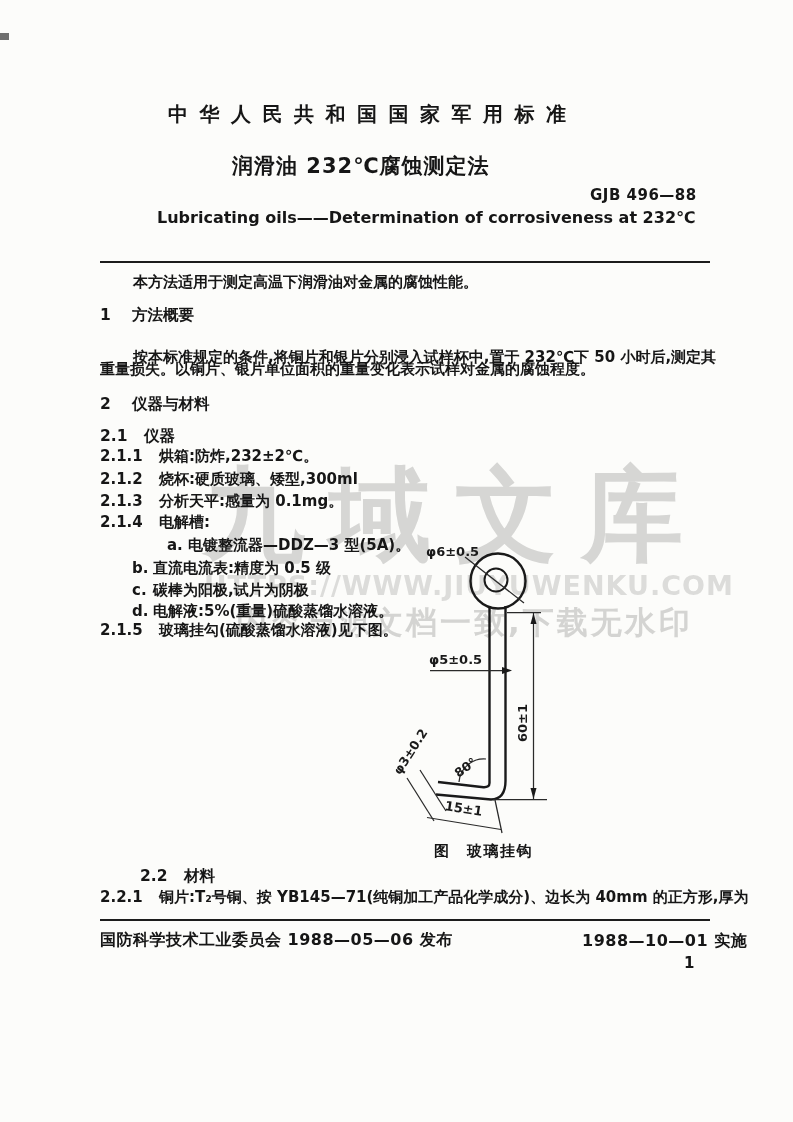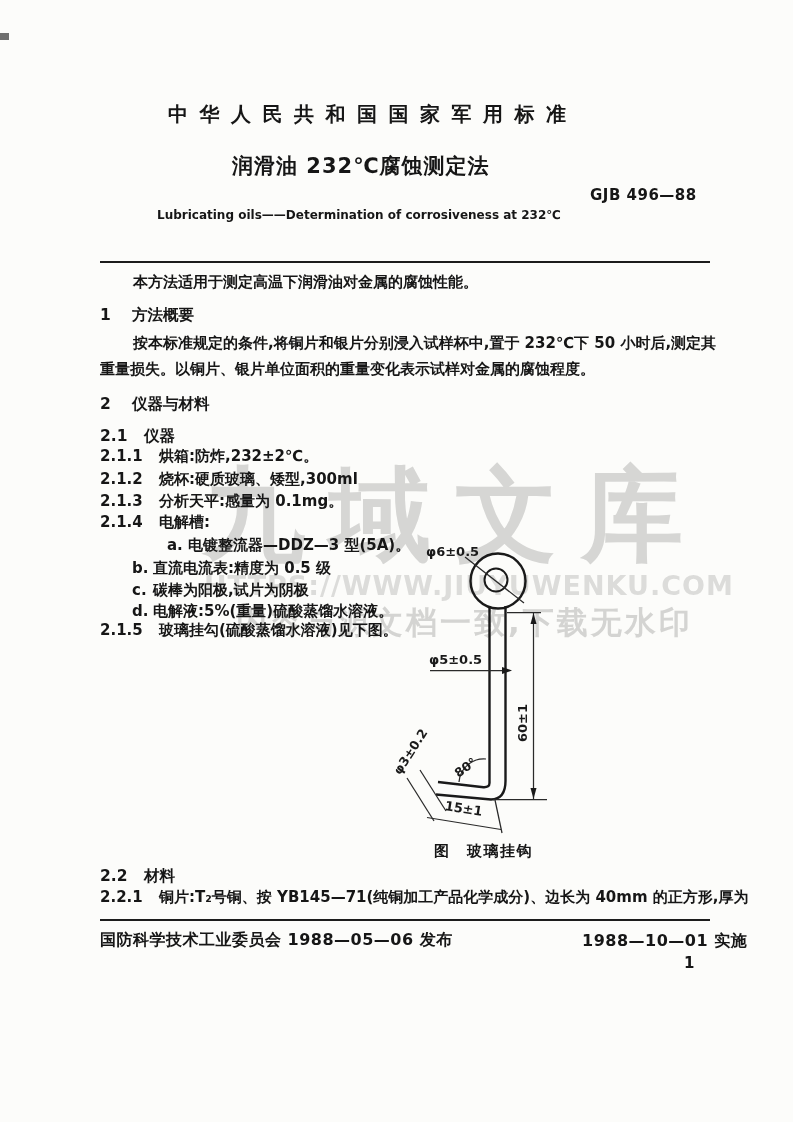--- a/index.html
+++ b/index.html
@@ -16,21 +16,21 @@
   .wm{position:absolute;white-space:nowrap;font-weight:bold;z-index:0;}
   .wm-brand{left:203px;top:448px;font-size:102px;letter-spacing:24px;color:#d6d6d4;}
   .wm-url{left:204px;top:570px;font-size:27px;letter-spacing:1px;color:#dcdcda;}
   .wm-tag{left:236px;top:602px;font-size:31px;letter-spacing:3px;color:#d4d4d2;}
 
   .ink{z-index:2;}
 
   .title{left:168px;top:101px;font-size:20px;font-weight:bold;letter-spacing:11.5px;}
   .subtitle{left:232px;top:152px;font-size:21px;font-weight:bold;letter-spacing:1px;}
   .gjb{left:590px;top:186px;font-size:15px;font-weight:bold;letter-spacing:0.5px;}
-  .english{left:157px;top:208px;font-size:12px;font-weight:bold;}
+  .english{left:157px;top:208px;font-size:16px;font-weight:bold;}
 
   .rule{position:absolute;left:100px;width:610px;height:2px;background:#1c1c1c;z-index:2;}
 
   .body-text{font-size:15px;font-weight:600;}
   .heading{font-size:15.5px;font-weight:bold;}
   .no{display:inline-block;}
   .w1{width:32px;}
   .w2{width:44px;}
   .w3{width:59px;}
   .wsub{width:21px;}
@@ -69,21 +69,21 @@
   <div class="abs ink gjb">GJB 496—88</div>
   <div class="abs ink english">Lubricating oils——Determination of corrosiveness at 232℃</div>
 
   <div class="rule" style="top:261px;"></div>
 
   <div class="abs ink body-text" style="left:133px;top:273px;">本方法适用于测定高温下润滑油对金属的腐蚀性能。</div>
 
   <div class="row ink heading" style="top:305px;">
     <span class="no w1">1</span><span>方法概要</span>
   </div>
-  <div class="abs ink body-text" style="left:133px;top:334px;">按本标准规定的条件,将铜片和银片分别浸入试样杯中,置于 232℃下 50 小时后,测定其</div>
+  <div class="abs ink body-text" style="left:133px;top:348px;">按本标准规定的条件,将铜片和银片分别浸入试样杯中,置于 232℃下 50 小时后,测定其</div>
   <div class="abs ink body-text" style="left:100px;top:360px;">重量损失。以铜片、银片单位面积的重量变化表示试样对金属的腐蚀程度。</div>
 
   <div class="row ink heading" style="top:394px;">
     <span class="no w1">2</span><span>仪器与材料</span>
   </div>
   <div class="row ink heading" style="top:426px;">
     <span class="no w2">2.1</span><span>仪器</span>
   </div>
 
   <div class="row ink body-text" style="top:447px;">
@@ -144,21 +144,21 @@
     <text x="426" y="556">φ6±0.5</text>
     <text x="429" y="664">φ5±0.5</text>
     <text x="527" y="723" text-anchor="middle" transform="rotate(-90 527 723)">60±1</text>
     <text x="468" y="771" text-anchor="middle" class="small" transform="rotate(-36 468 771)">80°</text>
     <text x="414" y="754" text-anchor="middle" class="small" transform="rotate(-57 414 754)">φ3±0.2</text>
     <text x="463" y="813" text-anchor="middle" transform="rotate(9 463 813)">15±1</text>
   </svg>
 
   <div class="abs ink caption">图　玻璃挂钩</div>
 
-  <div class="row ink heading" style="top:866px;">
+  <div class="row ink heading" style="top:866px;margin-left:40px;">
     <span class="no w2">2.2</span><span>材料</span>
   </div>
   <div class="row ink body-text" style="top:888px;">
     <span class="no w3">2.2.1</span><span>铜片:T₂号铜、按 YB145—71(纯铜加工产品化学成分)、边长为 40mm 的正方形,厚为</span>
   </div>
 
   <div class="rule" style="top:919px;"></div>
   <div class="abs ink footer-left">国防科学技术工业委员会 1988—05—06 发布</div>
   <div class="abs ink footer-right">1988—10—01 实施</div>
   <div class="abs ink pageno">1</div>

